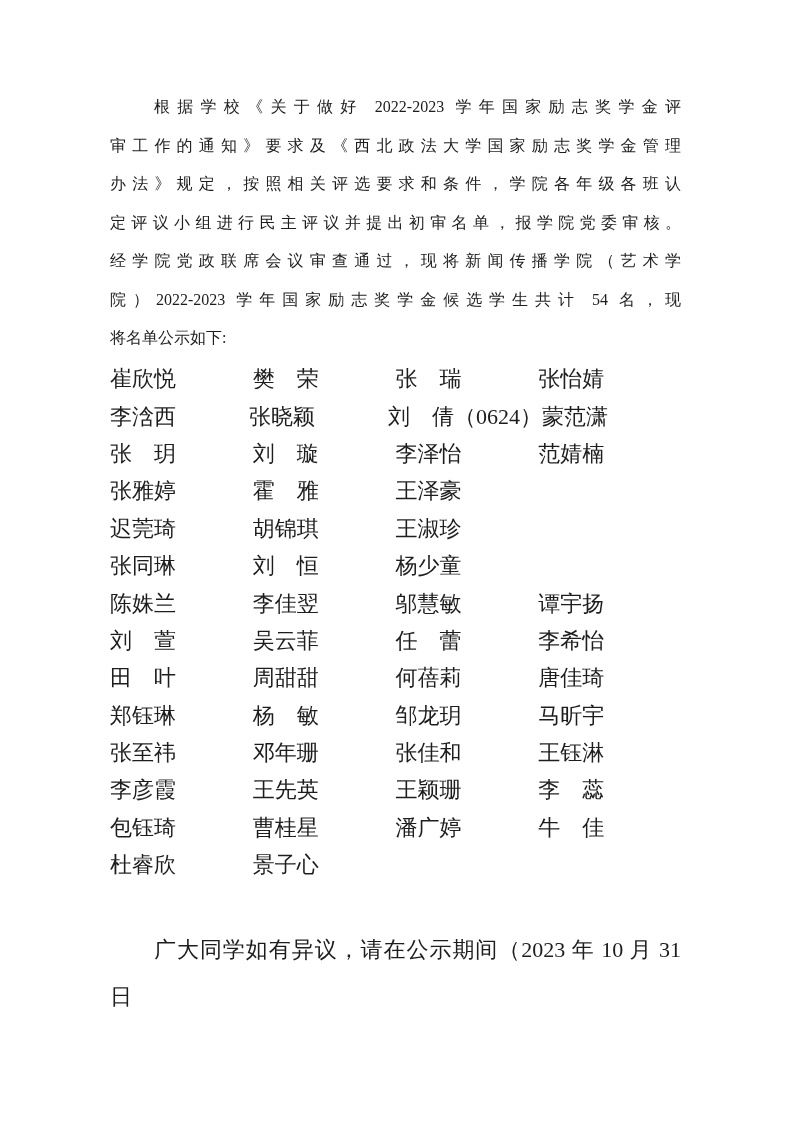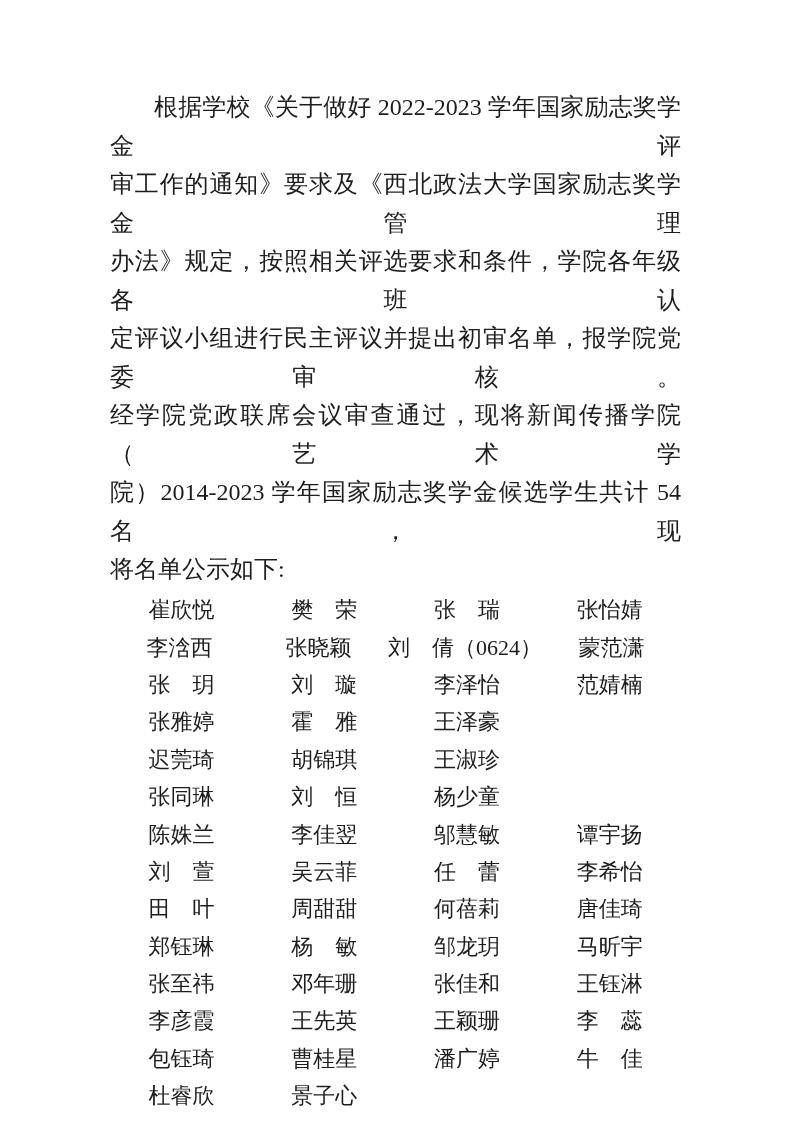--- a/index.html
+++ b/index.html
@@ -12,39 +12,38 @@
     background: #ffffff;
     color: #1d1d1d;
     font-family: "Liberation Serif", "DejaVu Serif", serif;
     overflow: hidden;
   }
   .content {
     padding: 88px 112px 0 110px; 
   }
   
   .p1-line {
-    font-size: 24px;
+    font-size: 16px;
     line-height: 38.5px;
     text-align: justify;
     text-align-last: justify;
     white-space: normal;
   }
   .p1-line.indent { text-indent: 44px; }
   .p1-line.no-just { text-align: right; text-align-last: left; }
   
   .names { margin-top: 3px; }
   .names-row {
     display: grid;
     grid-template-columns: repeat(4, 1fr);
     height: 37.4px;
     align-items: center;
   }
   .name-cell {
     font-size: 22px;
-    text-align: center;
     white-space: nowrap;
   }
   
   .p2 { margin-top: 42px; }
   .p2-line {
     font-size: 22px;
     line-height: 47px;
     text-align: justify;
     text-align-last: justify;
   }
@@ -55,21 +54,21 @@
 
 <div class="page">
   <div class="content">
 
     <div>
       <div class="p1-line indent">根据学校《关于做好 2022-2023 学年国家励志奖学金评</div>
       <div class="p1-line">审工作的通知》要求及《西北政法大学国家励志奖学金管理</div>
       <div class="p1-line">办法》规定，按照相关评选要求和条件，学院各年级各班认</div>
       <div class="p1-line">定评议小组进行民主评议并提出初审名单，报学院党委审核。</div>
       <div class="p1-line">经学院党政联席会议审查通过，现将新闻传播学院（艺术学</div>
-      <div class="p1-line">院）2014-2023 学年国家励志奖学金候选学生共计 54 名，现</div>
+      <div class="p1-line">院）2022-2023 学年国家励志奖学金候选学生共计 54 名，现</div>
       <div class="p1-line no-just">将名单公示如下:</div>
     </div>
 
     <div class="names">
       <div class="names-row">
         <span class="name-cell">崔欣悦</span>
         <span class="name-cell">樊　荣</span>
         <span class="name-cell">张　瑞</span>
         <span class="name-cell">张怡婧</span>
       </div>

